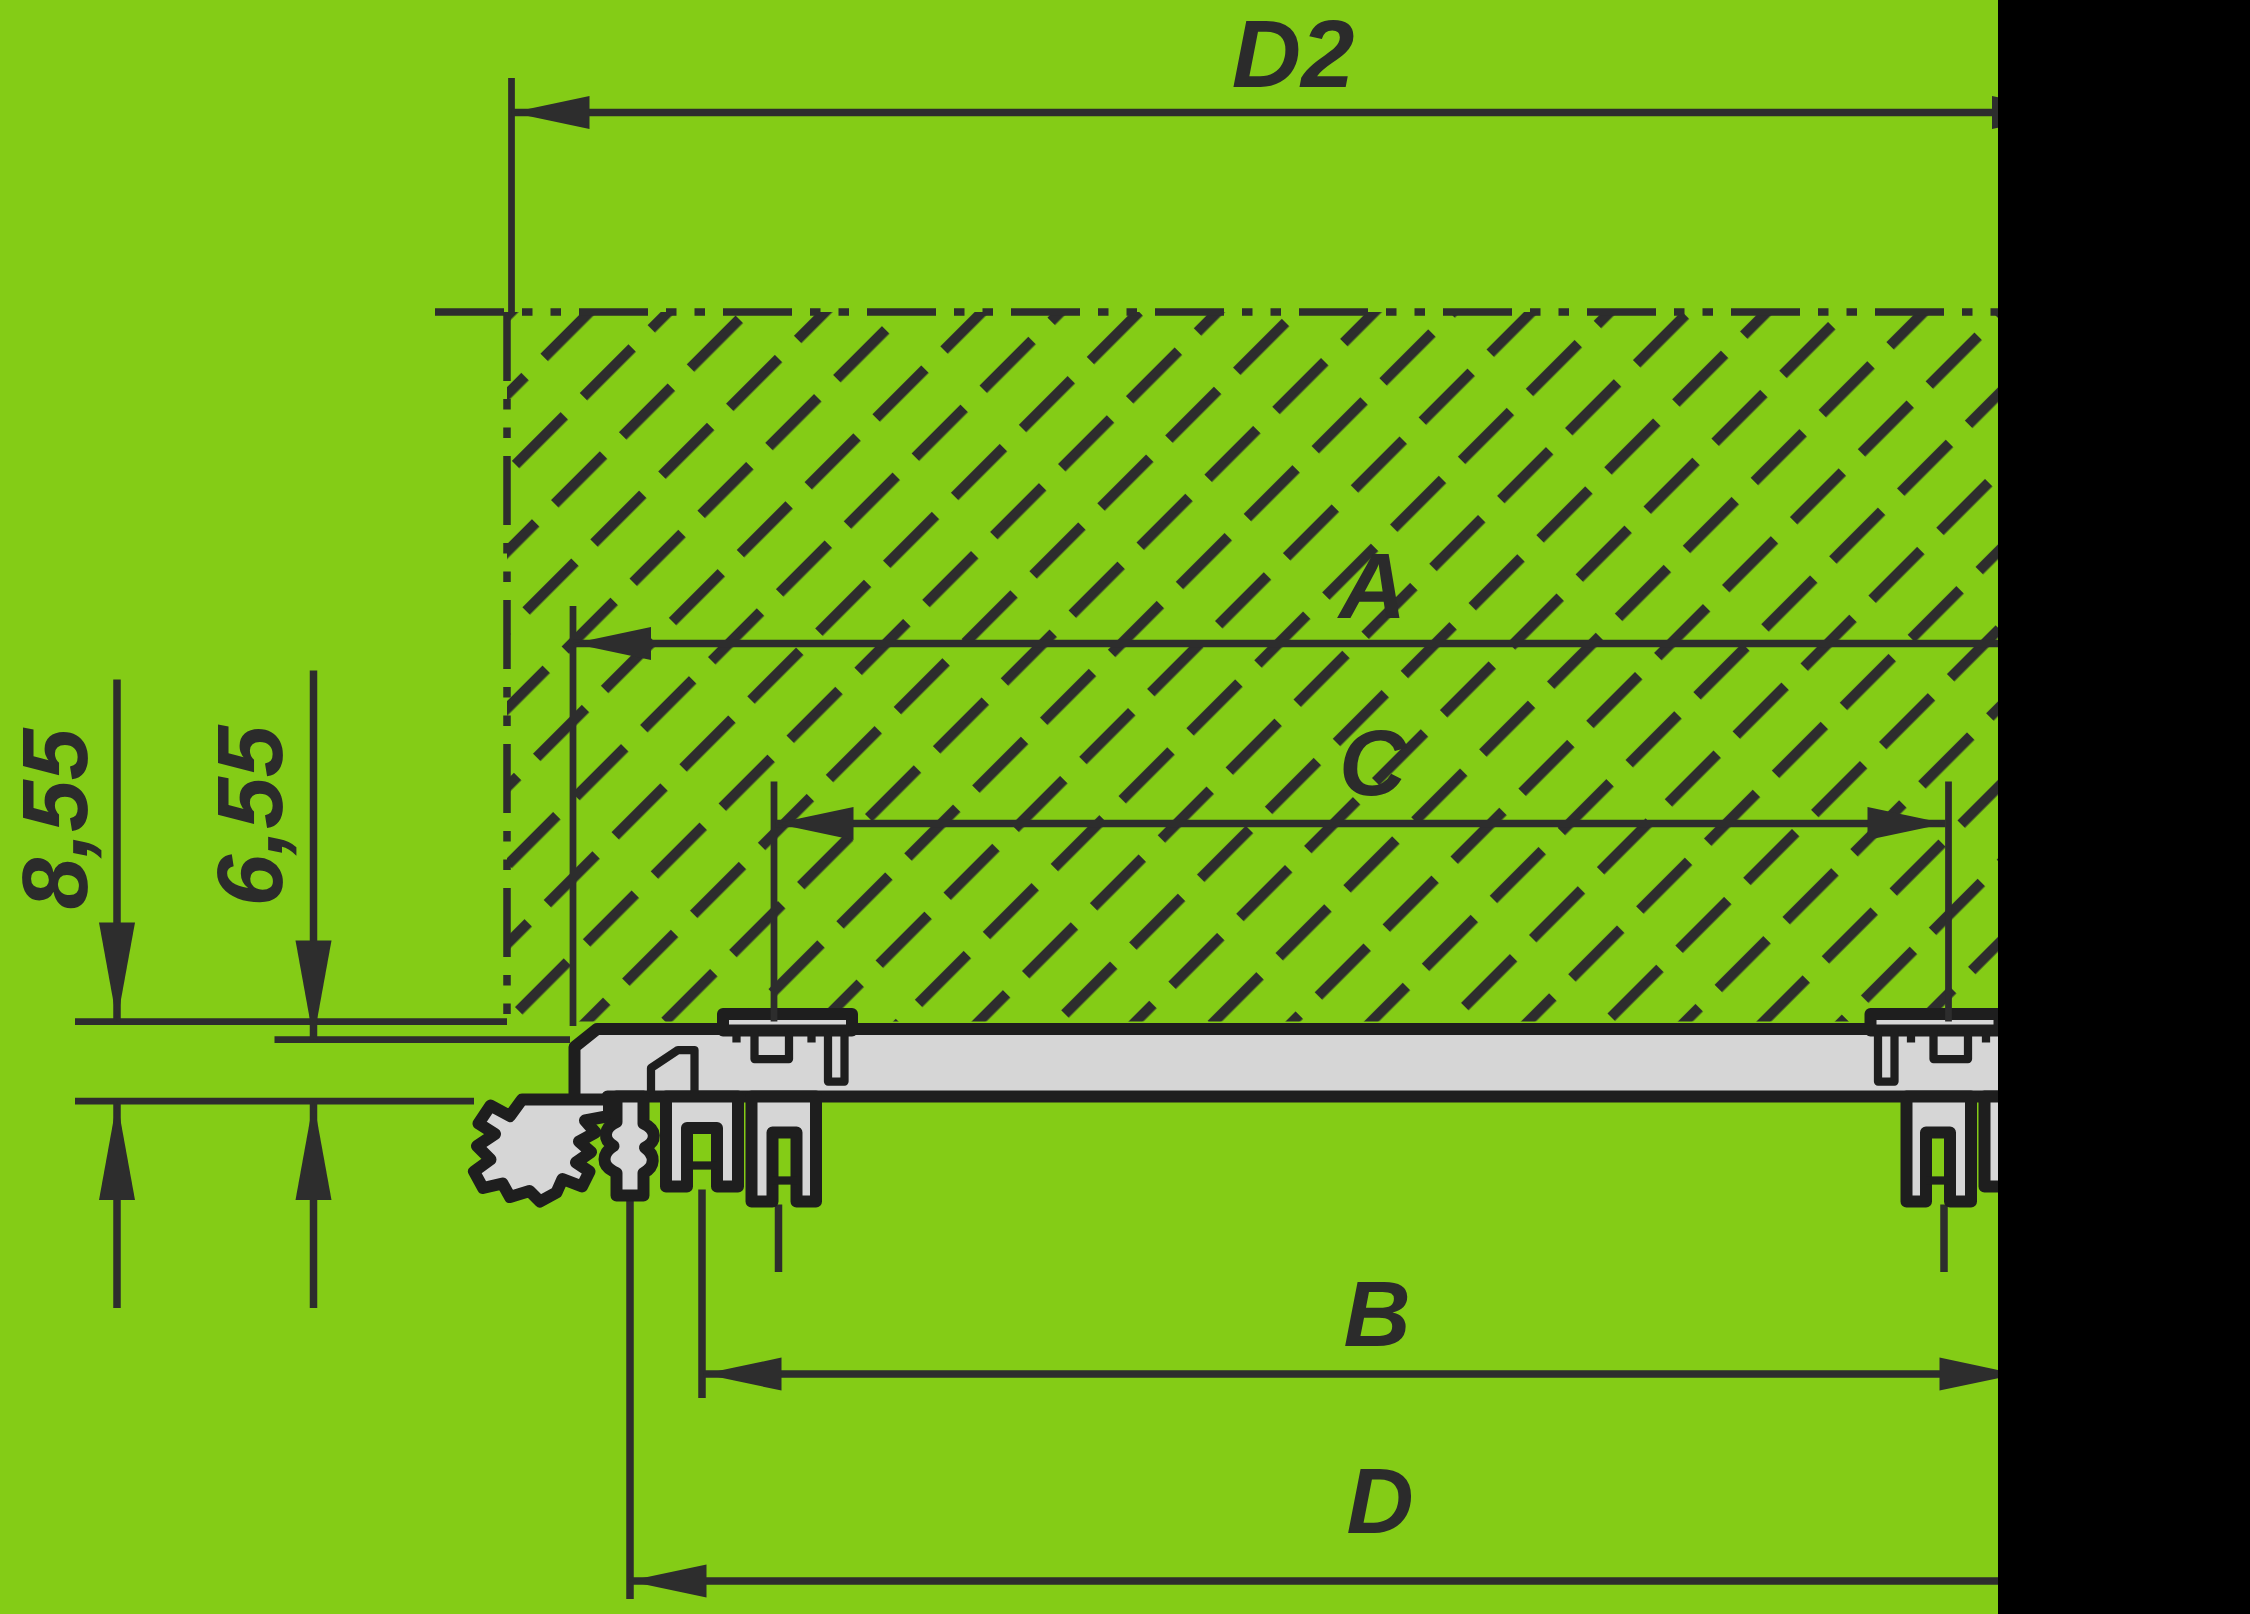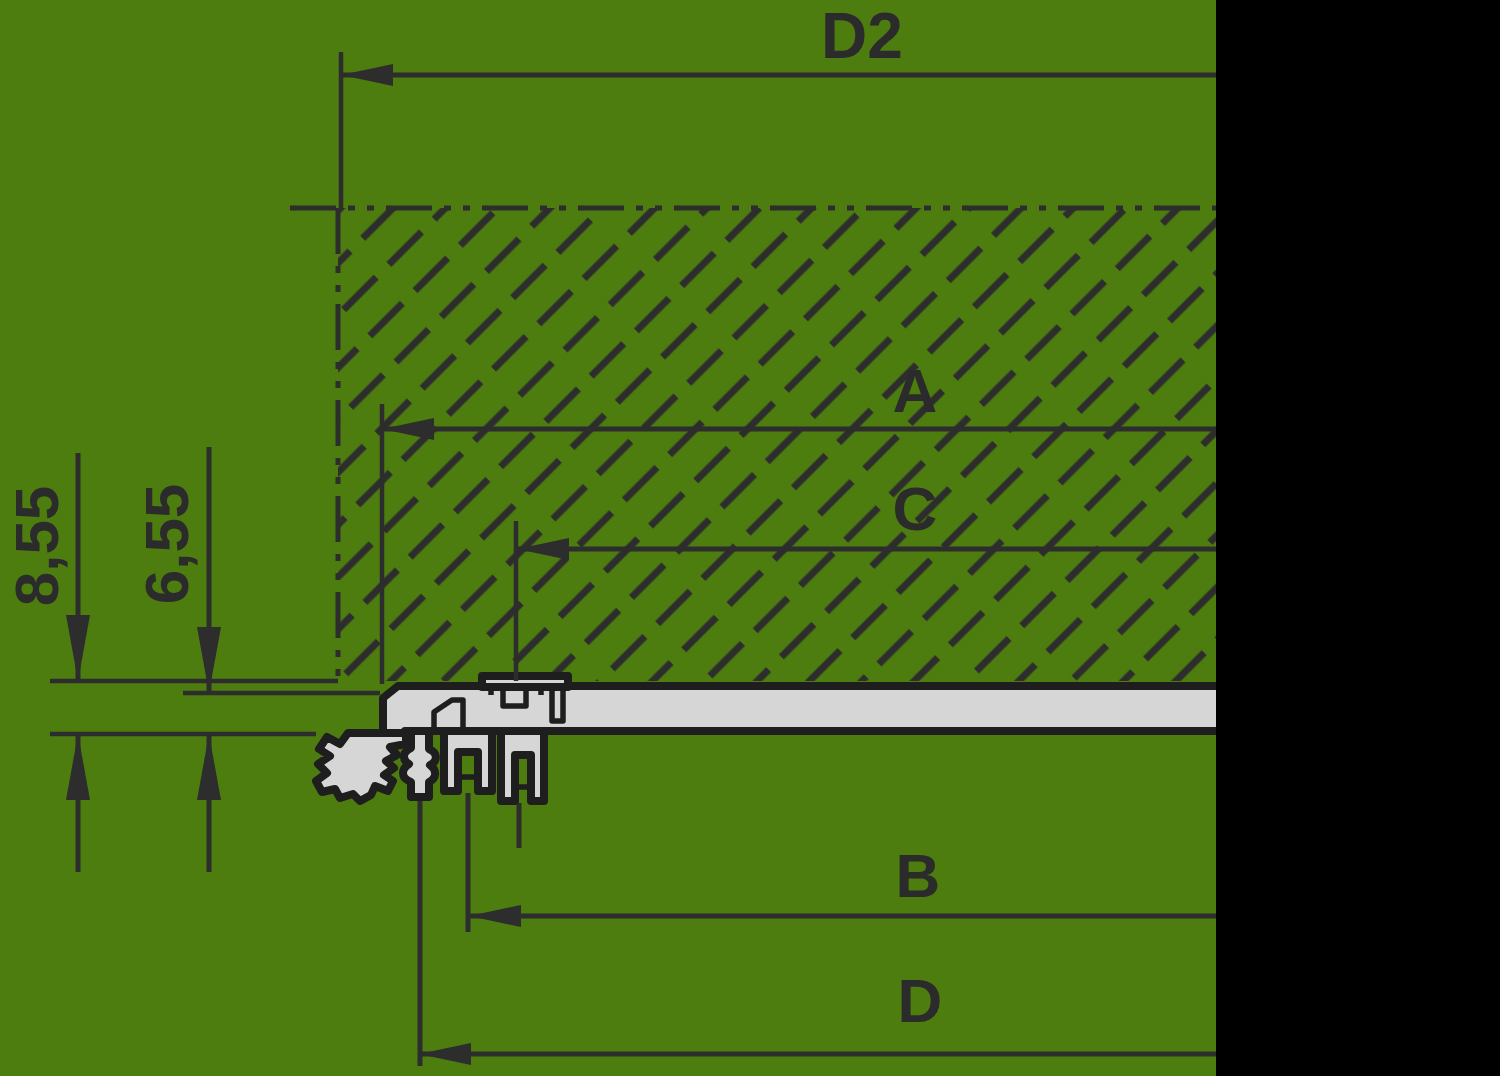--- a/index.html
+++ b/index.html
@@ -1,16 +1,16 @@
 <!DOCTYPE html>
 <html><head>
 <meta charset="utf-8">
 <style>
   html,body{margin:0;padding:0;background:#000;}
-  #stage{position:relative;width:1216px;height:1076px;background:#4d7c0f;overflow:hidden;}
+  #stage{position:relative;width:1332px;height:1076px;background:#84cc16;overflow:hidden;font-style:italic;}
   svg{display:block;}
   text{font-family:"Liberation Sans",sans-serif;font-weight:700;fill:#2b2b2b;}
   .dimline{stroke:#2d2d2d;stroke-width:5;fill:none;}
   .extline{stroke:#2d2d2d;stroke-width:4.5;fill:none;}
   .arrow{fill:#2d2d2d;stroke:none;}
   .refline{stroke:#2d2d2d;stroke-width:4.5;fill:none;}
   .leader{stroke:#2d2d2d;stroke-width:5;fill:none;}
   .phantom{stroke:#2d2d2d;stroke-width:5;fill:none;stroke-dasharray:46 12 7 12 7 12;}
   .profile{fill:#d6d6d6;stroke:#1e1e1e;stroke-width:8;stroke-linejoin:round;stroke-linecap:round;}
   .detail{fill:none;stroke:#1e1e1e;stroke-width:5.5;stroke-linejoin:round;}

